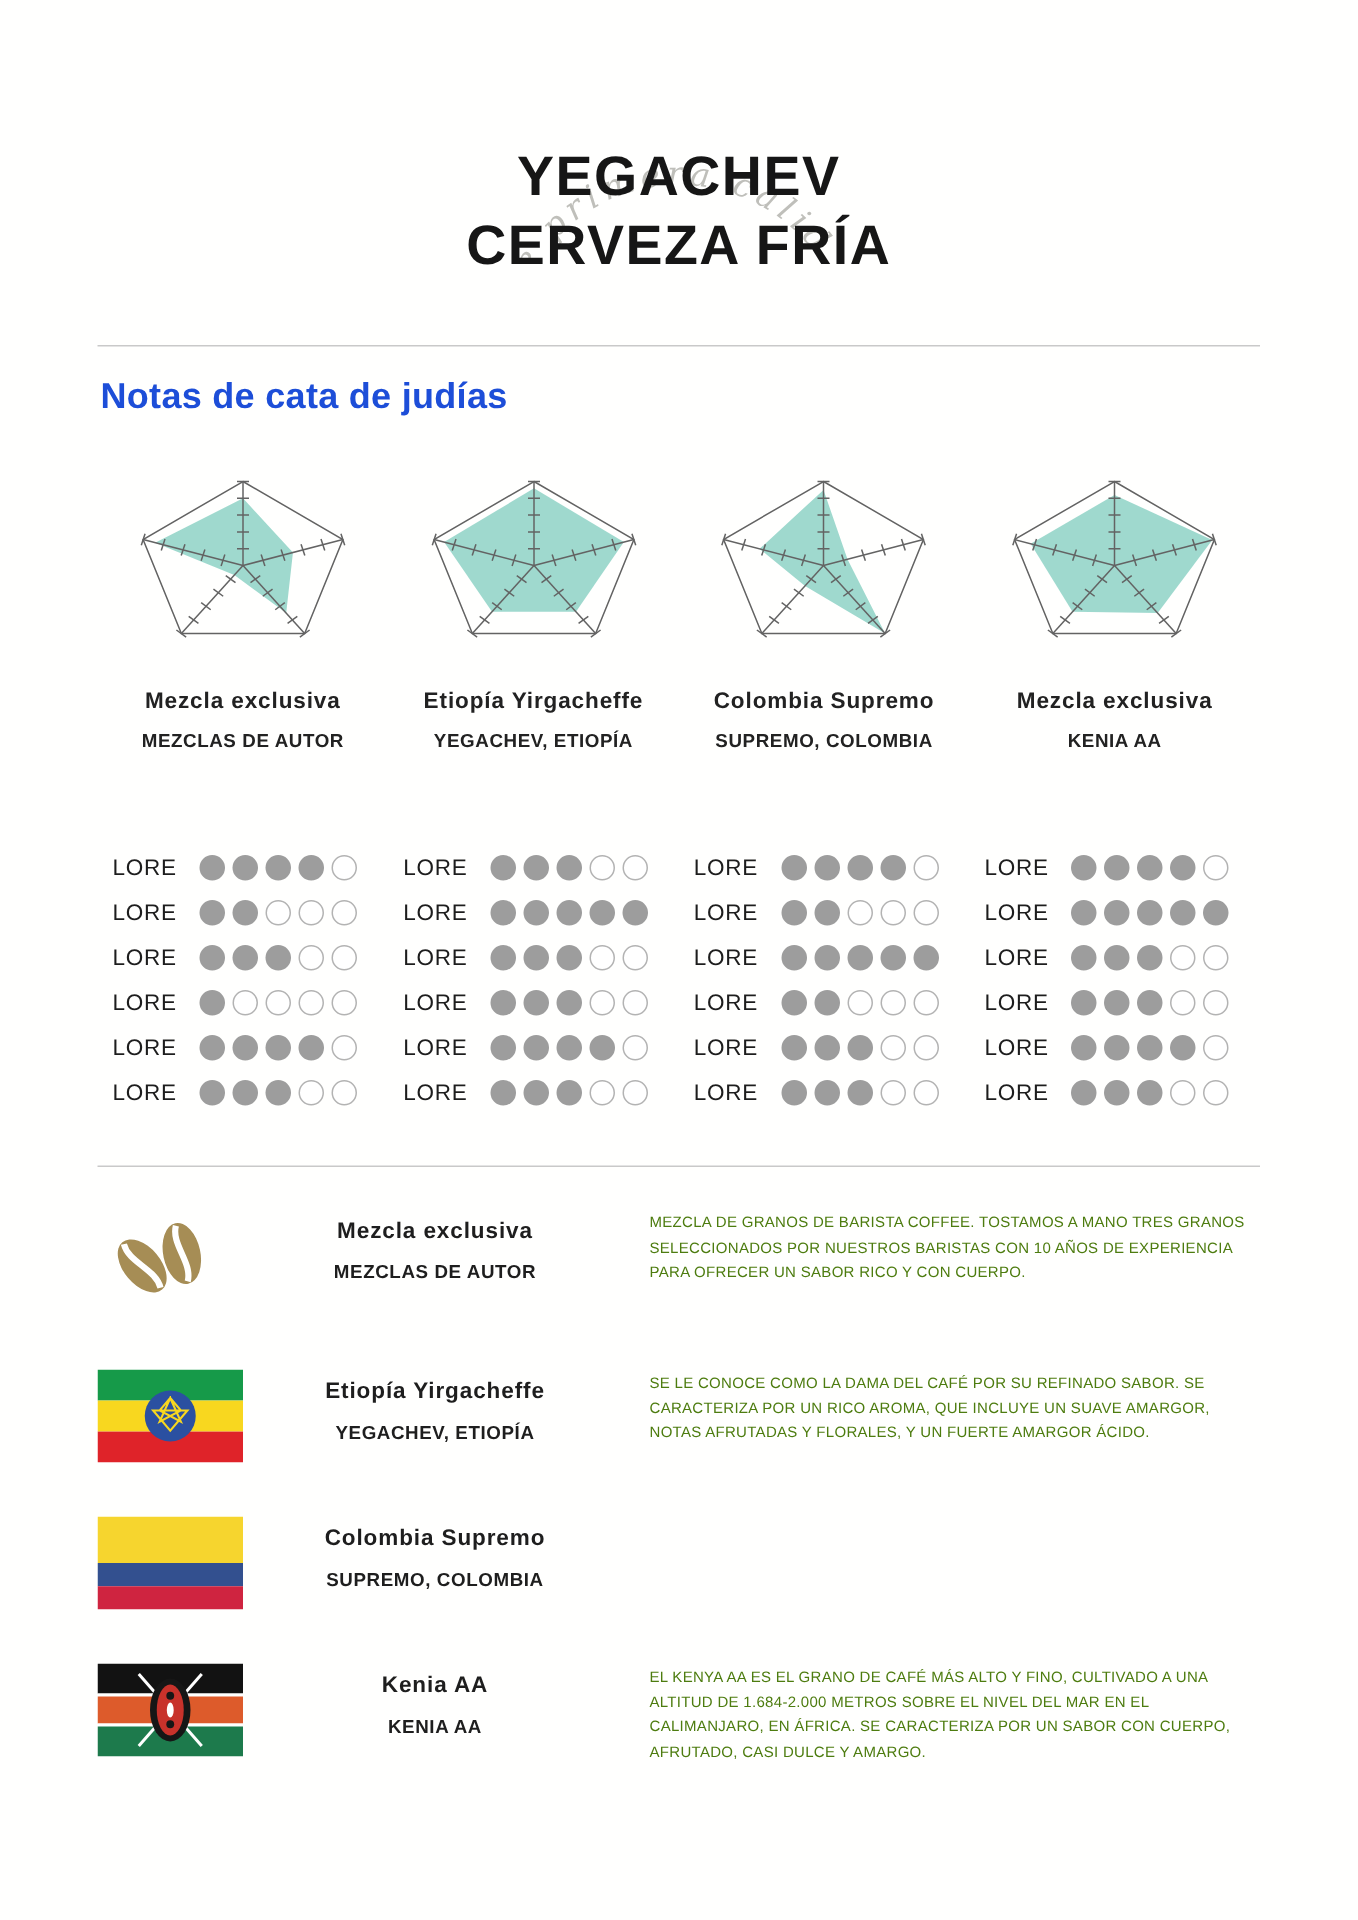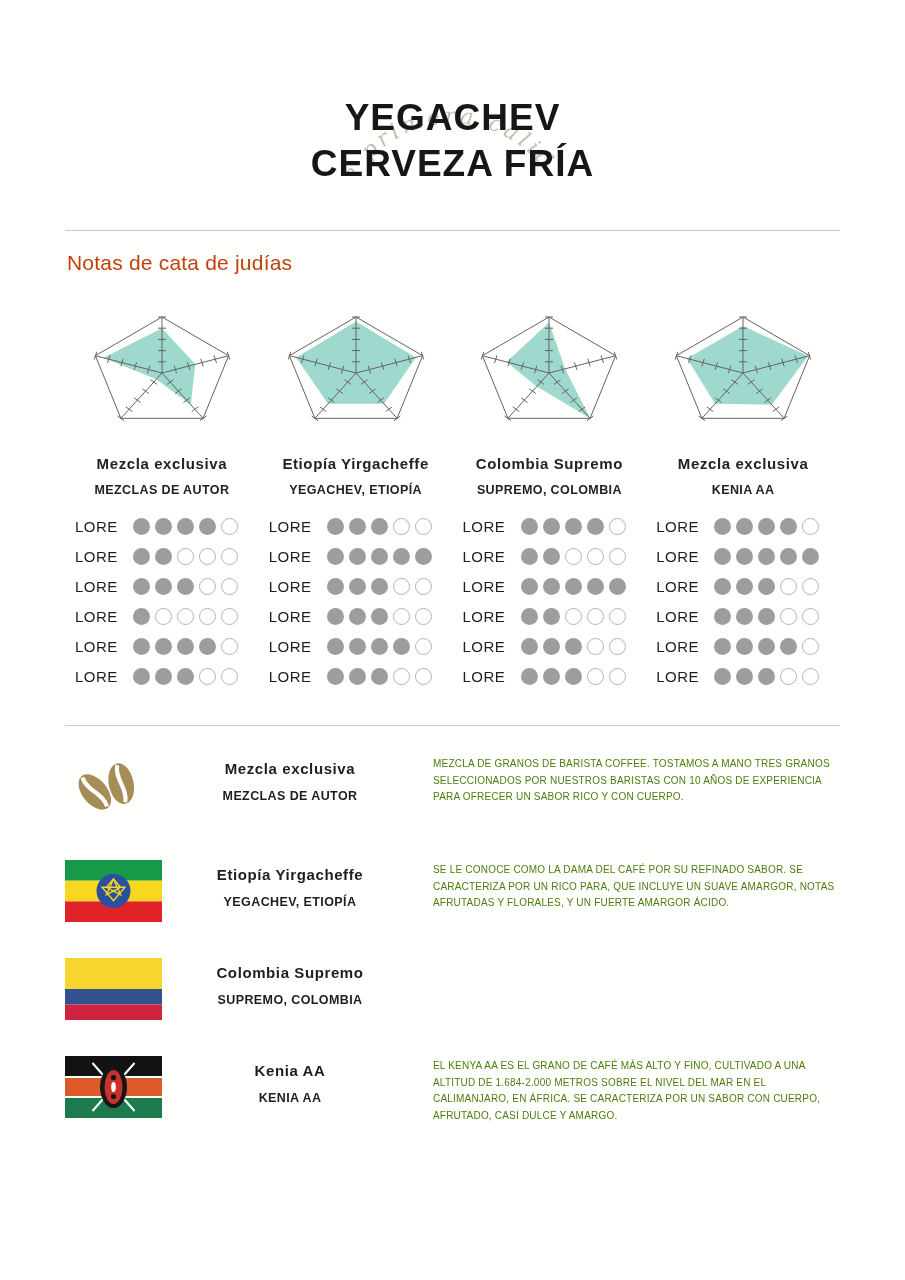--- a/index.html
+++ b/index.html
@@ -9,29 +9,29 @@
   
   .header{position:relative;height:230px;text-align:center;}
   .watermark-svg{position:absolute;left:50%;top:26px;transform:translateX(-50%);}
   .title{position:relative;font-weight:bold;font-size:37px;letter-spacing:1px;line-height:1.25;color:#161616;padding-top:95px;}
   .title .l2{font-size:37px;}
 
   .divider{border:none;border-top:1px solid #c9c9c9;margin:0 65px;}
 
   
   .section{padding:0 65px;}
-  h2.sec-heading{font-size:21px;font-weight:normal;color:#c2410c;margin:20px 0 0 2px;letter-spacing:.2px;}
+  h2.sec-heading{font-size:24px;font-weight:bold;color:#1d4ed8;margin:20px 0 0 2px;letter-spacing:.2px;}
 
   .charts-row{display:flex;margin-top:34px;}
   .chart-col{flex:1;text-align:center;}
   .chart-col svg{display:block;margin:0 auto;}
   .chart-title{font-size:15px;font-weight:bold;color:#222;letter-spacing:.6px;margin-top:20px;}
   .chart-subtitle{font-size:12.5px;font-weight:bold;color:#222;letter-spacing:.4px;margin-top:11px;}
 
-  .ratings-row{display:flex;margin-top:20px;}
+  .ratings-row{display:flex;margin-top:68px;}
   .ratings-col{flex:1;padding-left:10px;}
   .rating-row{display:flex;align-items:center;margin-bottom:12px;height:18px;}
   .rating-label{width:58px;font-size:15px;letter-spacing:.5px;color:#1d1d1d;flex:none;}
   .dots{display:flex;gap:5px;}
   .dot{width:17px;height:17px;border-radius:50%;box-sizing:border-box;}
   .dot.filled{background:#9d9d9d;}
   .dot.empty{border:1.5px solid #b3b3b3;background:#fff;}
 
   
   .feature-row{display:flex;align-items:flex-start;margin-top:26px;}
@@ -505,21 +505,21 @@
           <rect width="97" height="20.7" y="20.7" fill="#f8d71f"></rect>
           <rect width="97" height="20.6" y="41.4" fill="#df2329"></rect>
           <circle cx="48.5" cy="31" r="17" fill="#2b50a1"></circle>
           <path d="M48.5,19 L55.55,27.29 L41.45,34.71 Z M48.5,19 L41.45,27.29 L55.55,34.71 Z M37.09,27.29 L59.91,27.29 L48.5,40.71 Z" fill="none" stroke="#f8d71f" stroke-width="1.4"></path>
         </svg>
       </div>
       <div class="feature-title-cell">
         <div class="feature-title">Etiopía Yirgacheffe</div>
         <div class="feature-subtitle">YEGACHEV, ETIOPÍA</div>
       </div>
-      <div class="feature-desc">SE LE CONOCE COMO LA DAMA DEL CAFÉ POR SU REFINADO SABOR. SE CARACTERIZA POR UN RICO PARA, QUE INCLUYE UN SUAVE AMARGOR, NOTAS AFRUTADAS Y FLORALES, Y UN FUERTE AMARGOR ÁCIDO.</div>
+      <div class="feature-desc">SE LE CONOCE COMO LA DAMA DEL CAFÉ POR SU REFINADO SABOR. SE CARACTERIZA POR UN RICO AROMA, QUE INCLUYE UN SUAVE AMARGOR, NOTAS AFRUTADAS Y FLORALES, Y UN FUERTE AMARGOR ÁCIDO.</div>
     </div>
 
     <div class="feature-row" style="margin-top:34px;">
       <div class="feature-icon-cell">
         <svg class="flag" viewBox="0 0 97 62">
           <rect width="97" height="31" y="0" fill="#f6d52e"></rect>
           <rect width="97" height="15.5" y="31" fill="#33508f"></rect>
           <rect width="97" height="15.5" y="46.5" fill="#cf2440"></rect>
         </svg>
       </div>

